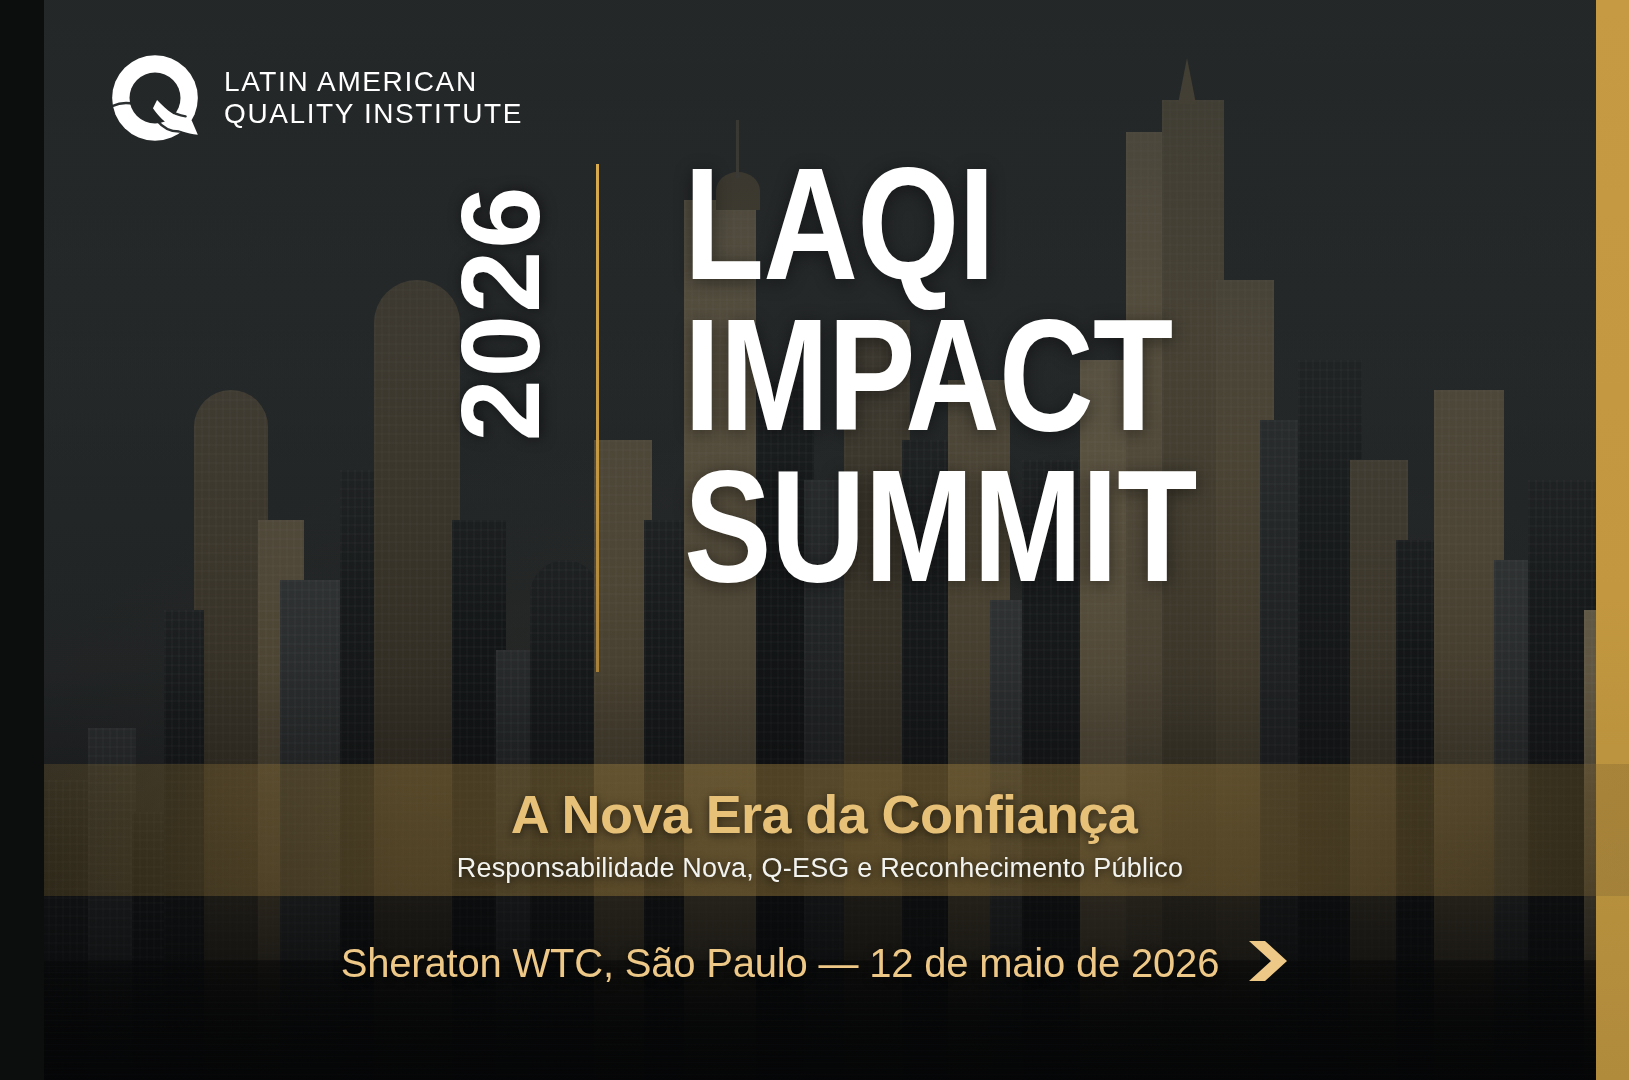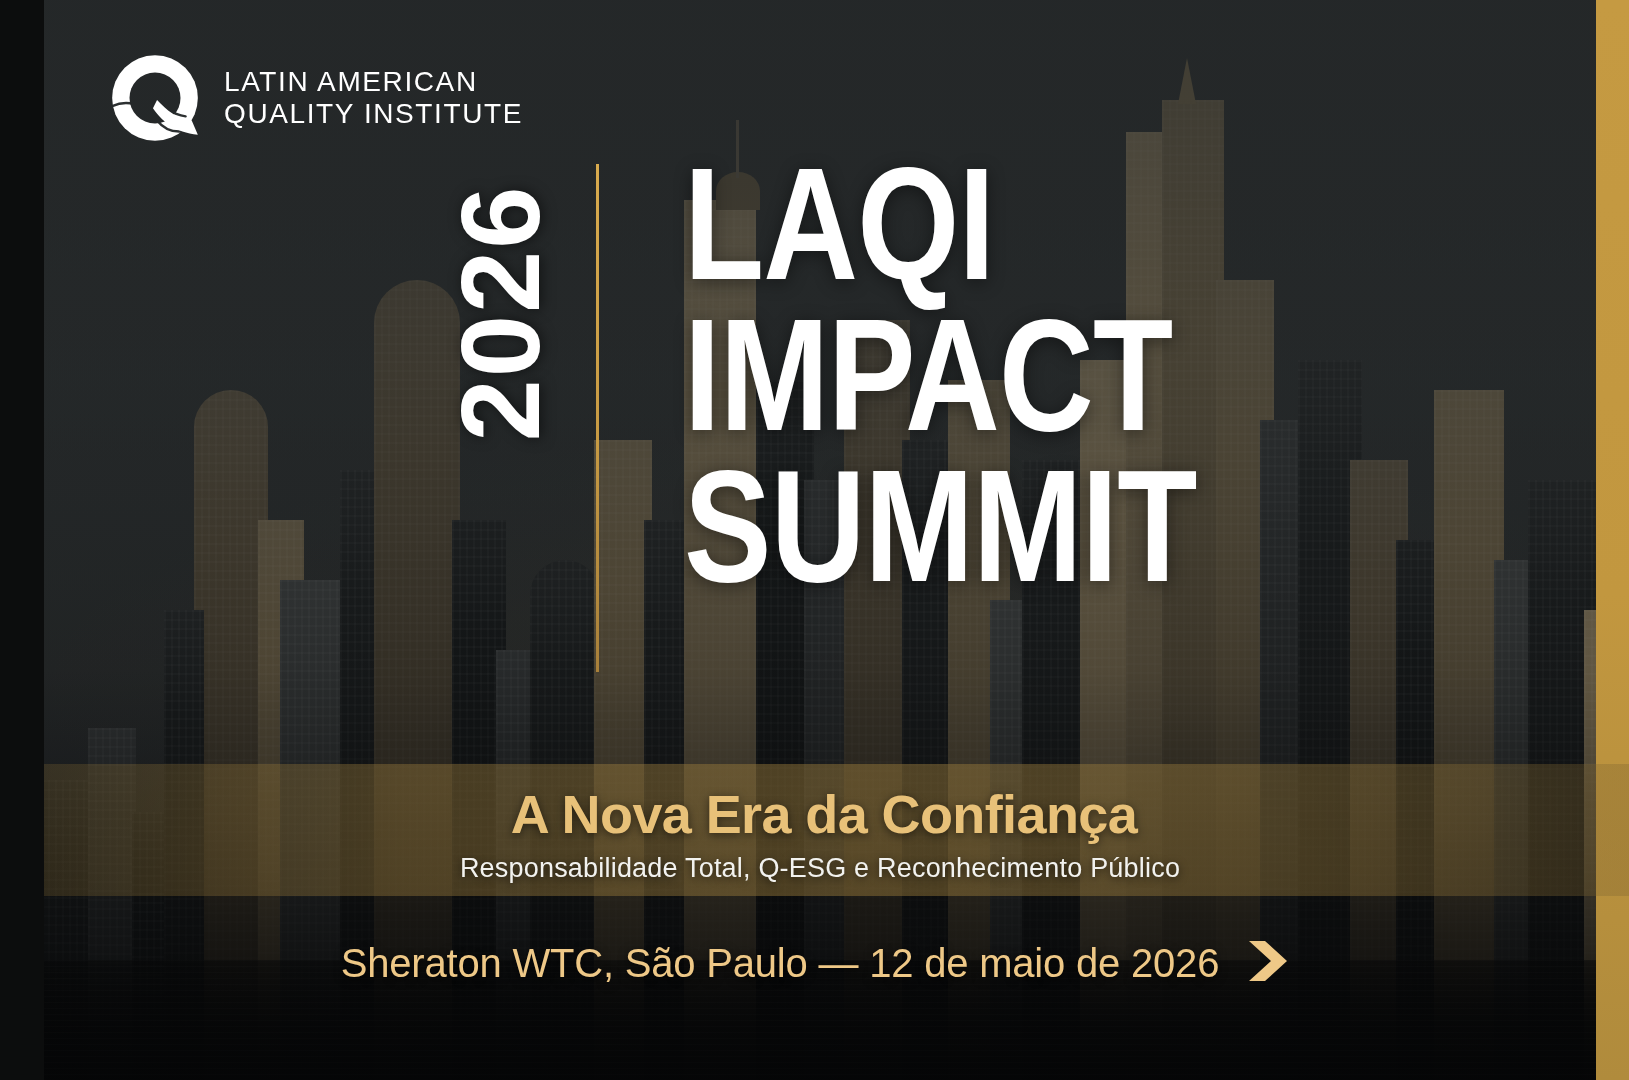--- a/index.html
+++ b/index.html
@@ -362,21 +362,21 @@
   <div class="headline">
     <div>LAQI</div>
     <div>IMPACT</div>
     <div>SUMMIT</div>
   </div>
 
   <div class="band"></div>
 
   <div class="tagline">A Nova Era da Confiança</div>
 
-  <div class="subtagline">Responsabilidade Total, Q-ESG e Reconhecimento Público</div>
+  <div class="subtagline">Responsabilidade Nova, Q-ESG e Reconhecimento Público</div>
 
   <div class="venue">
     <span class="venue-text">Sheraton WTC, São Paulo — 12 de maio de 2026</span>
     <span class="venue-arrow">
       <svg width="54" height="46" viewBox="0 0 54 46" aria-hidden="true">
         <path d="M4 3 L26 23 L4 43 L20 43 L42 23 L20 3 Z" fill="#eec887"></path>
       </svg>
     </span>
   </div>
 

